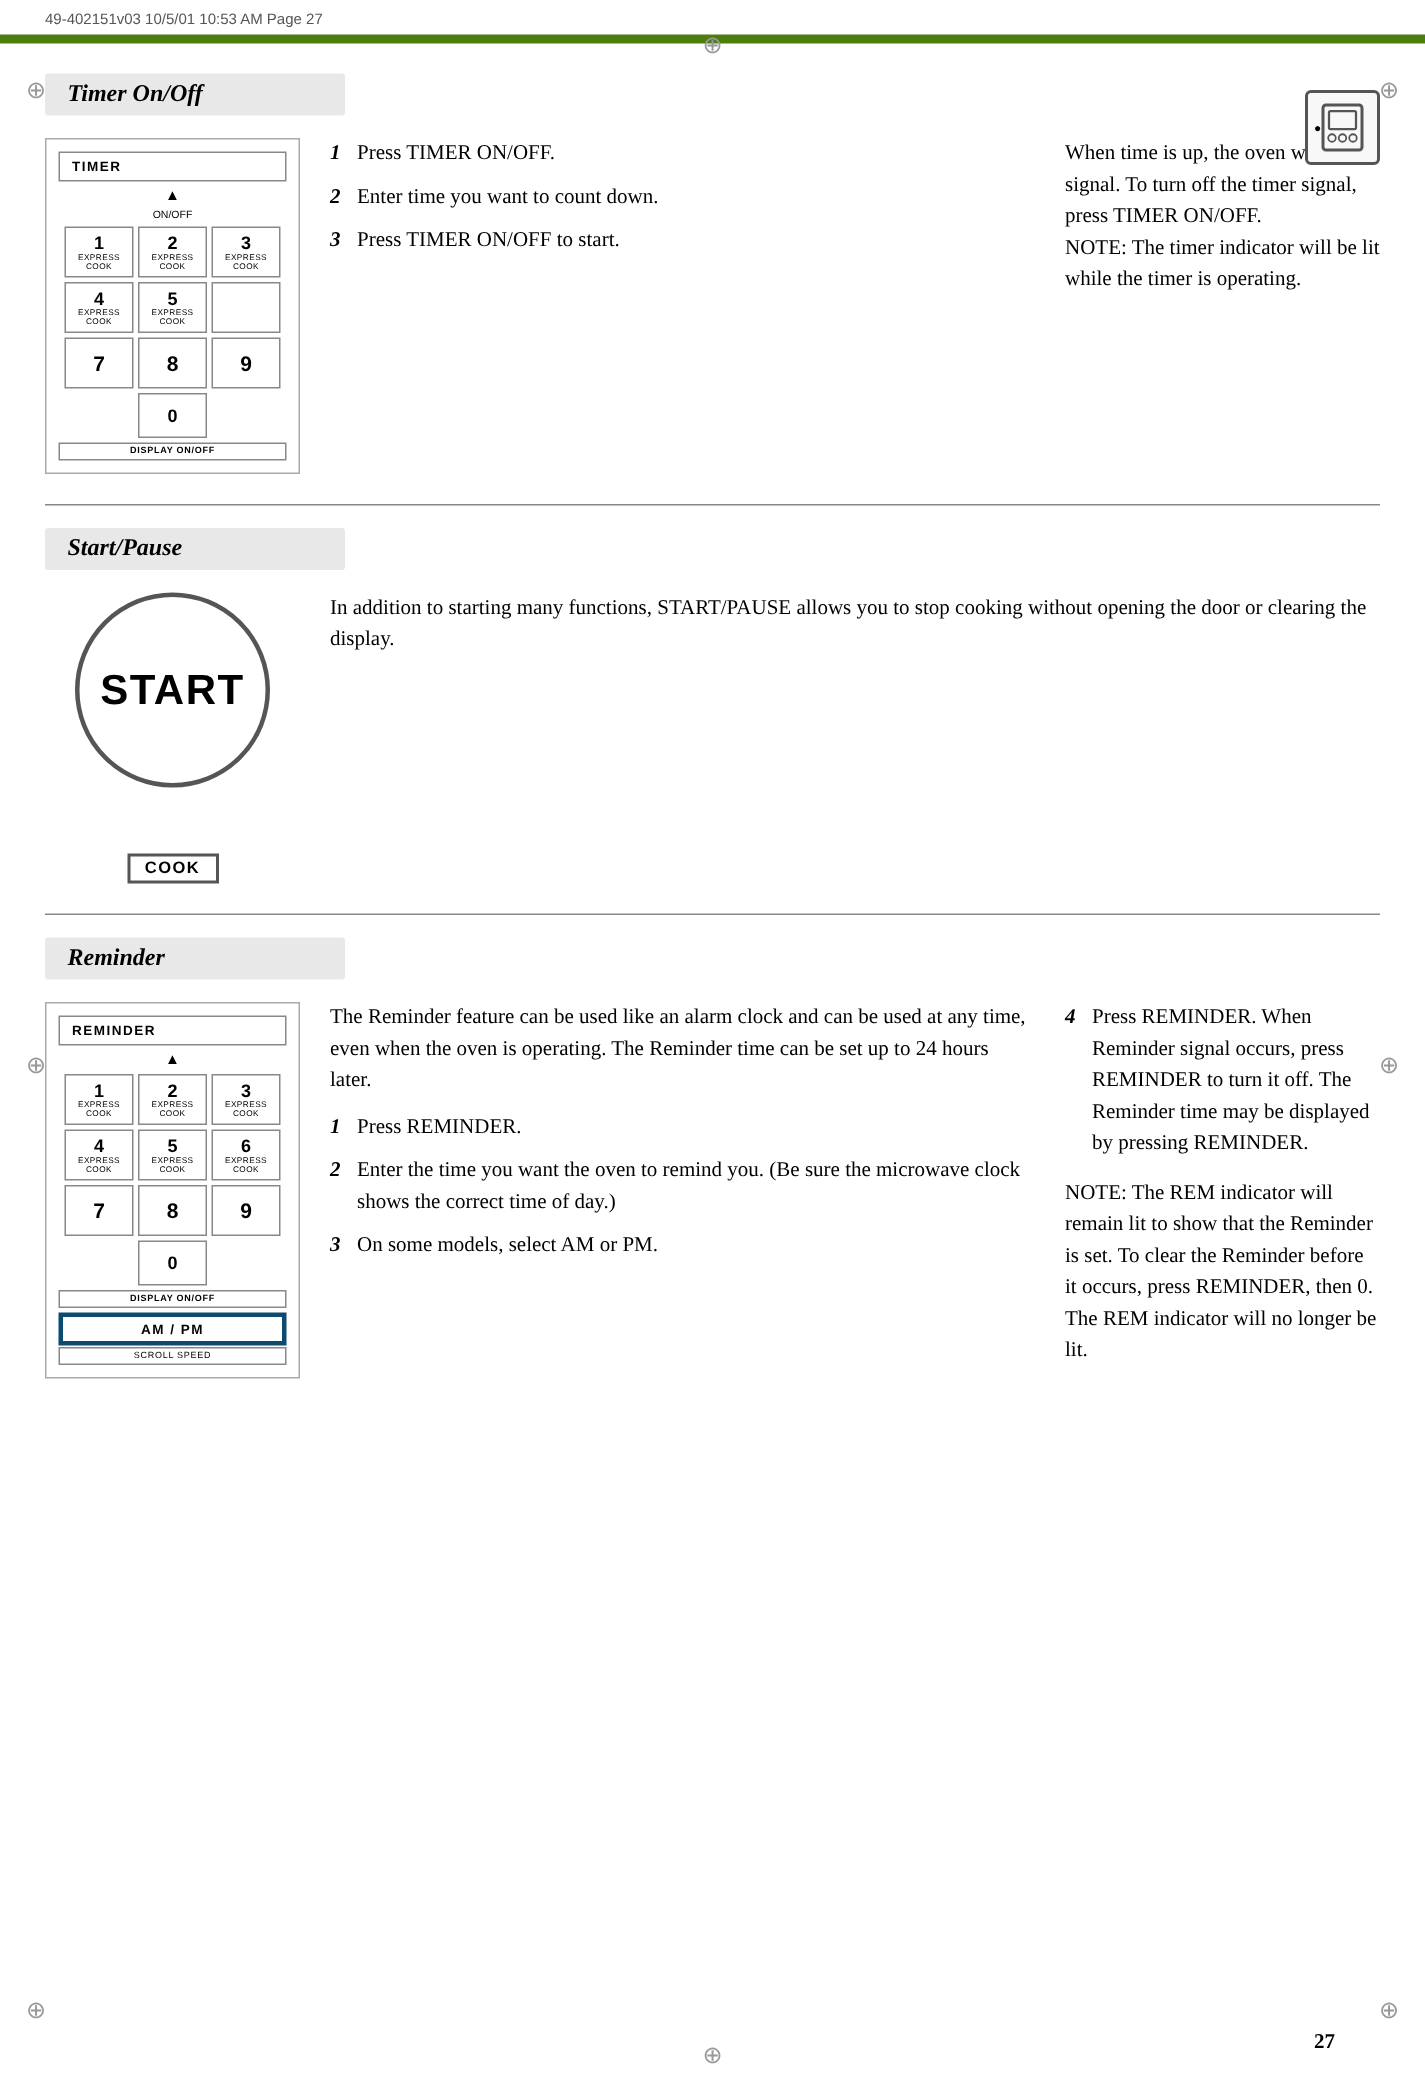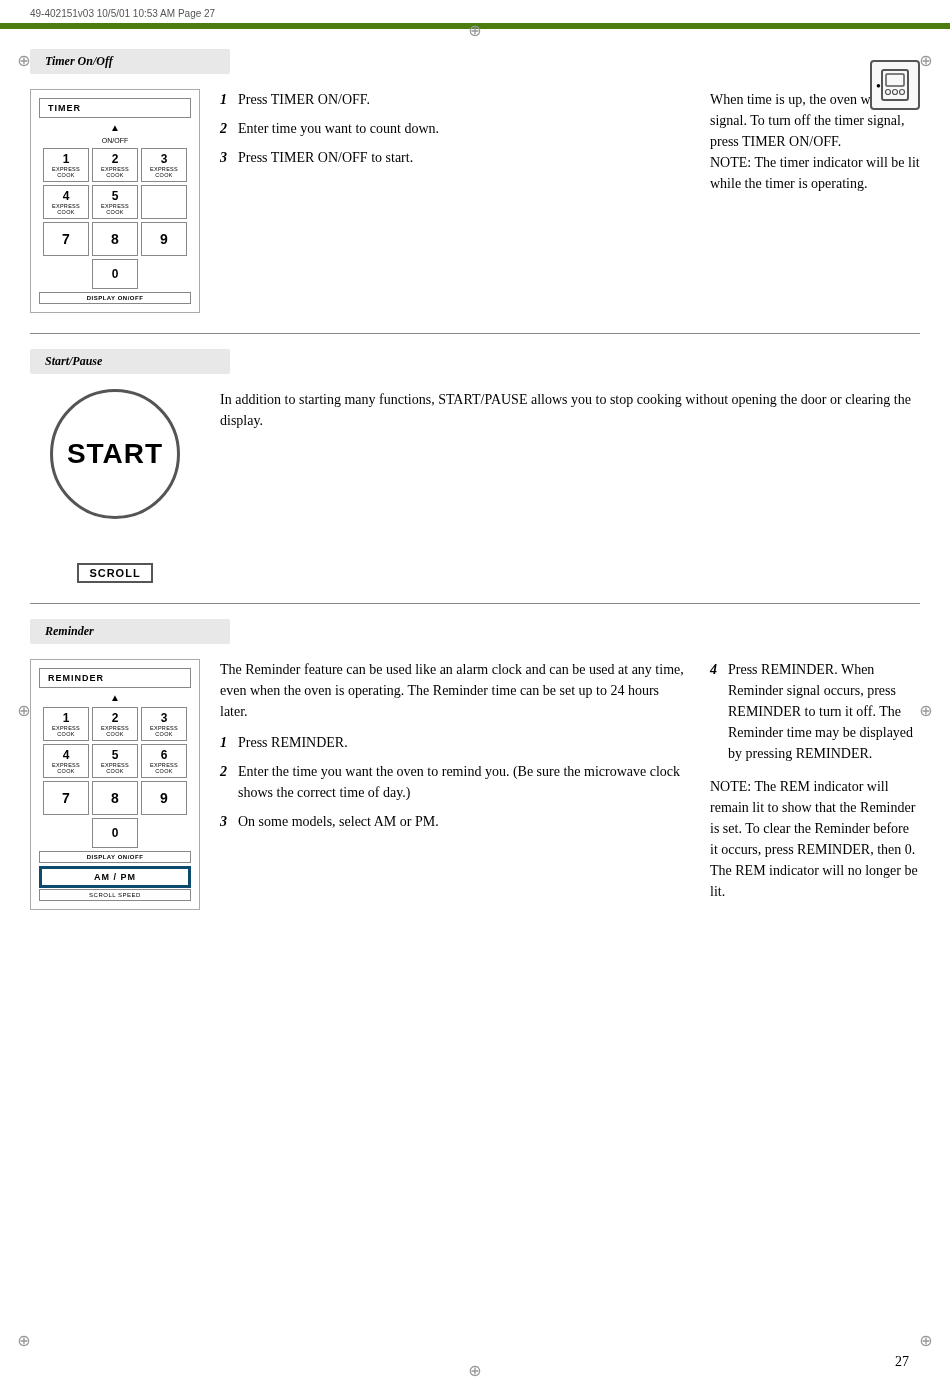--- a/index.html
+++ b/index.html
@@ -56,21 +56,21 @@
     
     .section {
       margin-bottom: 20px;
     }
 
     .section-header {
       background: #e8e8e8;
       padding: 5px 15px;
       font-style: italic;
       font-weight: bold;
-      font-size: 12px;
+      font-size: 16px;
       display: inline-block;
       min-width: 200px;
       margin-bottom: 15px;
       border-radius: 2px;
     }
 
     .section-body {
       display: flex;
       gap: 20px;
       align-items: flex-start;
@@ -248,23 +248,23 @@
     .section-divider {
       border: none;
       border-top: 1.5px solid #888;
       margin: 15px 0;
     }
 
     
     .page-number {
       position: absolute;
       bottom: 30px;
-      right: 41px;
+      right: 60px;
       font-size: 14px;
-      font-weight: normal;
+      font-weight: bold;
     }
 
     
     .reg-mark {
       position: absolute;
       width: 20px;
       height: 20px;
       display: flex;
       align-items: center;
       justify-content: center;
@@ -394,21 +394,21 @@
 
   <div class="section">
     <div class="section-header">Start/Pause</div>
     <div class="section-body">
 
       <div class="start-diagram">
         <div style="display:flex; flex-direction:column; align-items:center;gap:38px;">
           <div class="start-button-outer">
             <span class="start-text">START</span>
           </div>
-          <div class="pause-box">SCROLL</div>
+          <div class="pause-box">COOK</div>
         </div>
       </div>
 
       <div class="text-column">
         <p>In addition to starting many functions, START/PAUSE allows you to stop cooking without opening the door or clearing the display.</p>
       </div>
     </div>
   </div>
 
   <hr class="section-divider">

